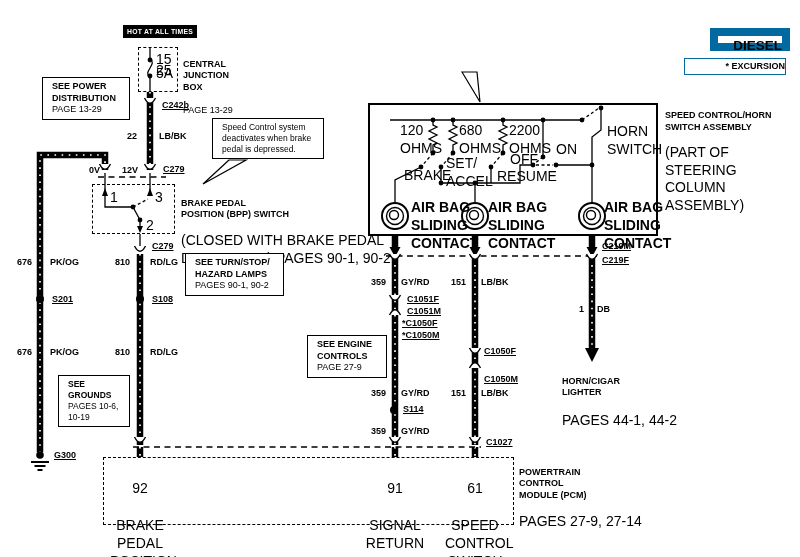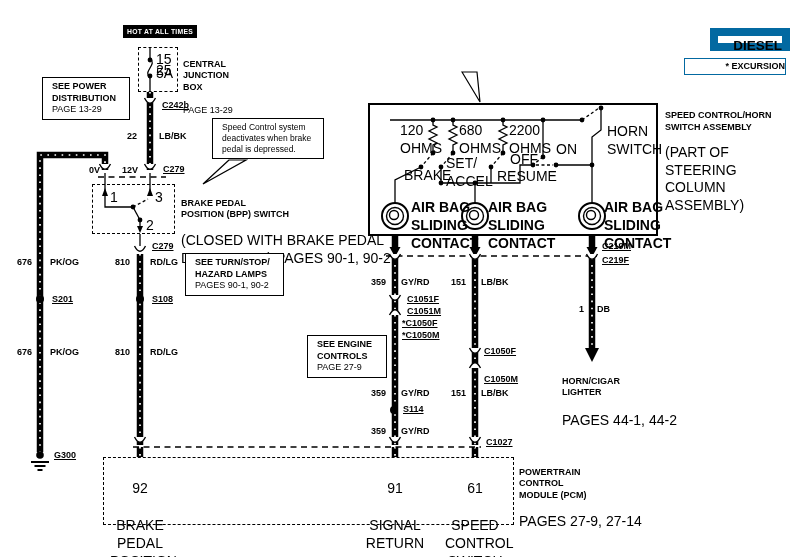--- a/index.html
+++ b/index.html
@@ -233,20 +233,26 @@
   <div class="lbl tr" style="left:12px;top:257px;width:20px">676</div>
   <div class="lbl" style="left:50px;top:257px">PK/OG</div>
   <div class="lbl tr" style="left:110px;top:257px;width:20px">810</div>
   <div class="lbl" style="left:150px;top:257px">RD/LG</div>
   <div class="lbl un" style="left:52px;top:294px">S201</div>
   <div class="lbl un" style="left:152px;top:294px">S108</div>
   <div class="lbl tr" style="left:12px;top:347px;width:20px">676</div>
   <div class="lbl" style="left:50px;top:347px">PK/OG</div>
   <div class="lbl tr" style="left:110px;top:347px;width:20px">810</div>
   <div class="lbl" style="left:150px;top:347px">RD/LG</div>
+  <div class="note" style="left:58px;top:375px;width:72px;font-size:8.5px">
+    <span class="b">SEE
+GROUNDS</span>
+    <span class="r">PAGES 10-6,
+10-19</span>
+  </div>
   <div class="lbl un" style="left:54px;top:450px">G300</div>
 
   <div class="note" style="left:185px;top:253px;width:99px">
     <span class="b">SEE TURN/STOP/
 HAZARD LAMPS</span>
     <span class="r">PAGES 90-1, 90-2</span>
   </div>
   <div class="note" style="left:307px;top:335px;width:80px">
     <span class="b">SEE ENGINE
 CONTROLS</span>

